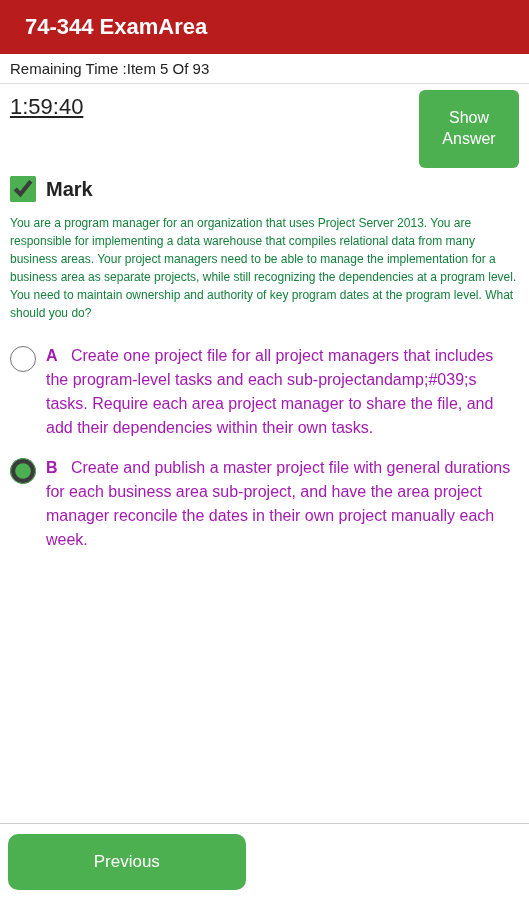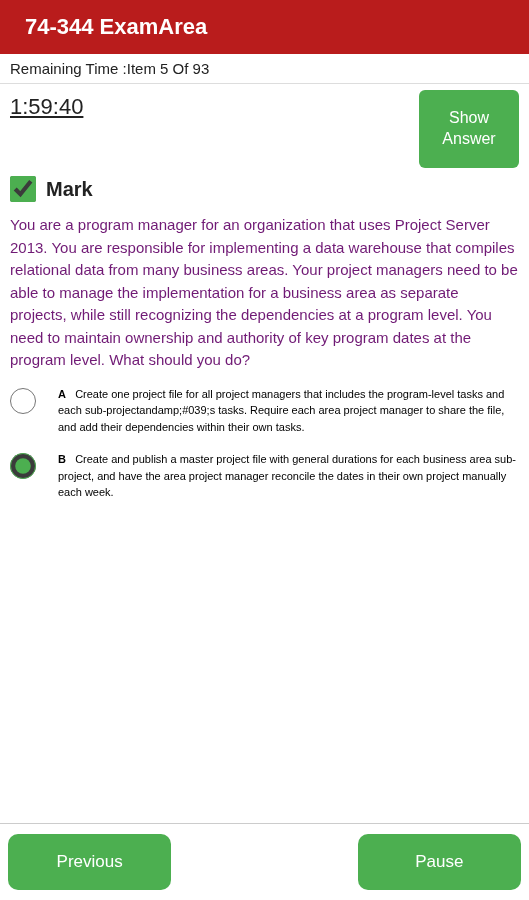--- a/index.html
+++ b/index.html
@@ -84,46 +84,45 @@
       color: #222;
     }
 
     
     #question-area {
       flex: 1;
       overflow-y: auto;
       padding: 4px 10px 10px 10px;
     }
     #question-text {
-      font-size: 15px;
-      color: #701a75;
+      font-size: 12px;
+      color: #15803d;
       line-height: 1.5;
-      margin-bottom: 14px;
+      margin-bottom: 22px;
     }
 
     
     .option-row {
       display: flex;
       align-items: flex-start;
       margin-bottom: 16px;
     }
     .option-radio {
       width: 26px;
       height: 26px;
       margin-top: 2px;
       margin-right: 10px;
       flex-shrink: 0;
       accent-color: #4caf50;
       cursor: pointer;
     }
     .option-text {
-      font-size: 11px;
-      color: #000000;
+      font-size: 16px;
+      color: #a21caf;
       line-height: 1.5;
-      margin-left: 12px;
     }
     .option-letter {
       font-weight: bold;
     }
 
     
     #bottom-nav {
       display: flex;
       background: #fff;
       border-top: 1px solid #ccc;
@@ -181,14 +180,13 @@
     <input type="radio" name="answer" class="option-radio" id="optB" checked="" style="">
     <label for="optB" class="option-text">
       <span class="option-letter">B&nbsp;&nbsp;&nbsp;</span><span>Create and publish a master project file with general durations for each business area sub-project, and have the area project manager reconcile the dates in their own project manually each week.</span>
     </label>
   </div>
 </div>
 
 <div id="bottom-nav">
   <button class="nav-btn">Previous</button>
   <div class="spacer"></div>
-  <button class="nav-btn">Pause</button>
 </div>
 
 </body></html>

